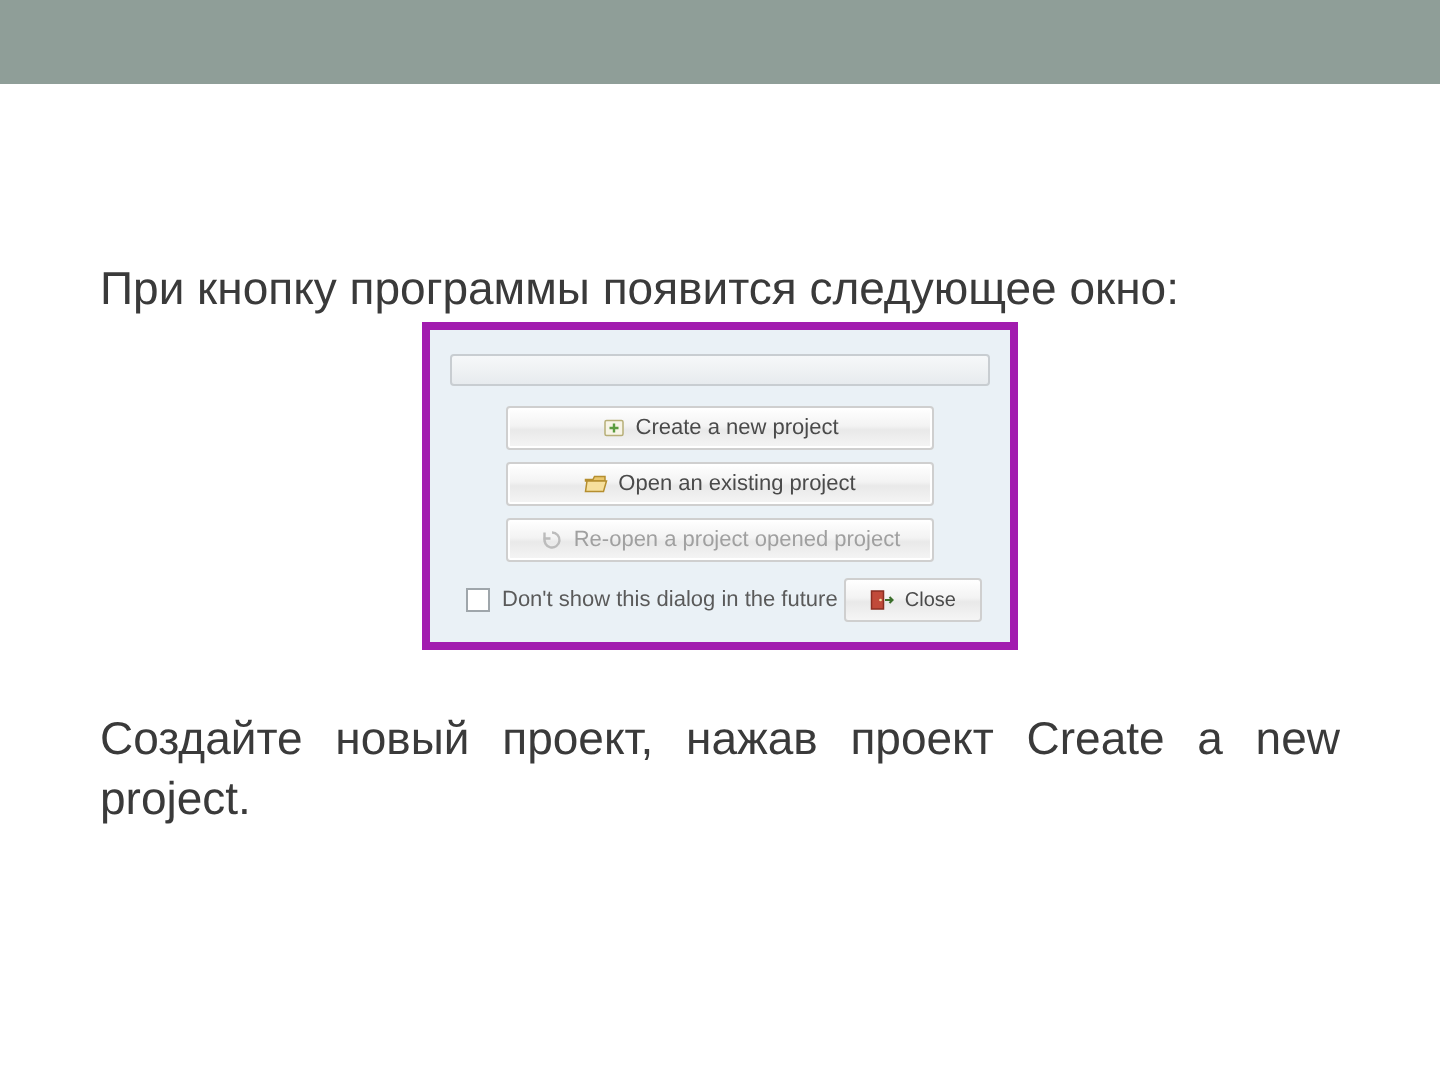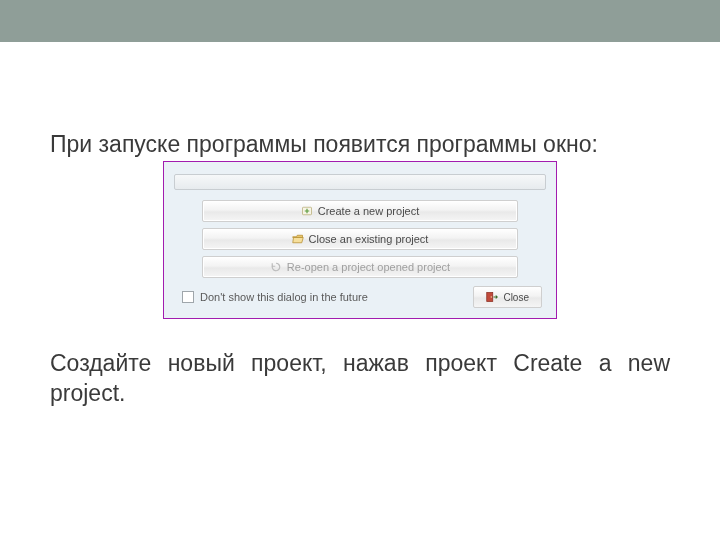--- a/index.html
+++ b/index.html
@@ -31,23 +31,23 @@
     margin-top: 30px;
   }
   
   .figwrap {
     width: 100%;
     display: flex;
     justify-content: center;
     margin-top: -2px;
   }
   .dialog {
-    width: 394px;
+    width: 298px;
     background: #eaf1f6;
-    border: 1px solid #a21caf;
+    border: 4px solid #a21caf;
     padding: 12px 10px 10px 10px;
     font-size: 11px;
     color: #4a4a4a;
     font-family: Tahoma, Verdana, sans-serif;
   }
   .titlebar {
     height: 16px;
     border: 1px solid #c8cdd1;
     border-radius: 2px;
     background: linear-gradient(#f6f8f9, #e7ebee);
@@ -106,40 +106,40 @@
   }
   .ic { width: 12px; height: 12px; flex: none; }
 </style>
 </head>
 <body>
 
 <div class="topbar"></div>
 
 <div class="content">
 
-  <p class="para">При запуске программы появится программы окно:</p>
+  <p class="para">При кнопку программы появится следующее окно:</p>
 
   <div class="figwrap">
     <div class="dialog">
       <div class="titlebar"></div>
 
       <div class="dlgbtn">
         <svg class="ic" viewBox="0 0 16 16">
           <rect x="2" y="3" width="12" height="10" rx="1" fill="#f7f4e6" stroke="#b7ae77"></rect>
           <path d="M8 5 L8 11 M5 8 L11 8" stroke="#5b9c3f" stroke-width="1.6"></path>
         </svg>
         <span>Create a new project</span>
       </div>
 
       <div class="dlgbtn">
         <svg class="ic" viewBox="0 0 16 16">
           <path d="M1 5 h5 l1 -2 h7 v3 H1z" fill="#e9c66d" stroke="#b58e2f"></path>
           <path d="M2 6 h13 l-2 7 H1z" fill="#f6df9c" stroke="#b58e2f"></path>
         </svg>
-        <span>Close an existing project</span>
+        <span>Open an existing project</span>
       </div>
 
       <div class="dlgbtn disabled">
         <svg class="ic" viewBox="0 0 16 16">
           <path d="M8 3 a5 5 0 1 1 -4.7 3.3" fill="none" stroke="#bcbcbc" stroke-width="1.6"></path>
           <path d="M3 3 L3 7 L7 7" fill="none" stroke="#bcbcbc" stroke-width="1.6"></path>
         </svg>
         <span>Re-open a project opened project</span>
       </div>
 

